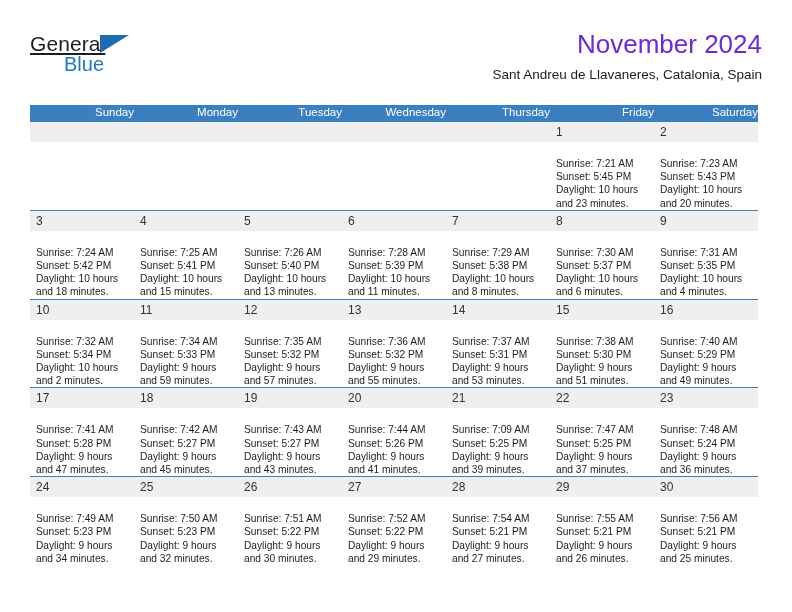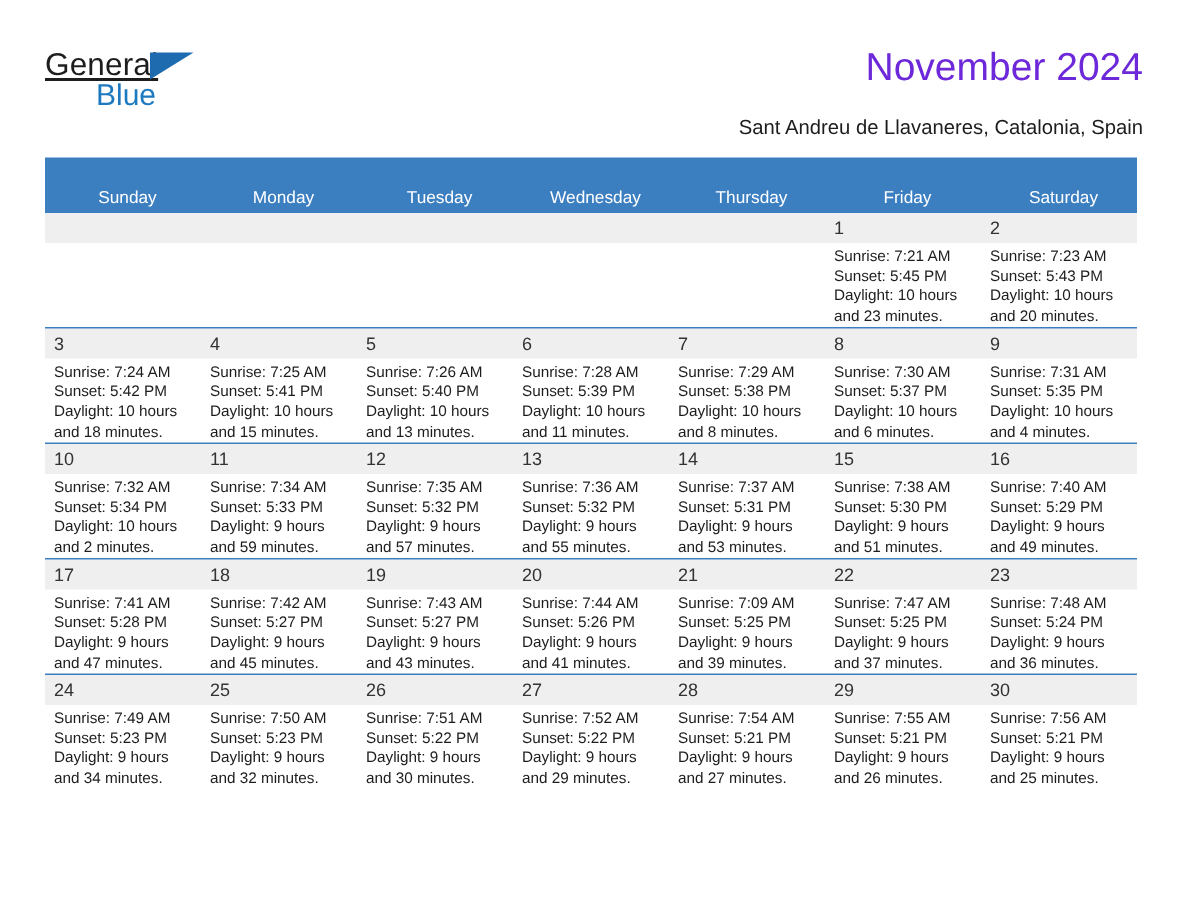--- a/index.html
+++ b/index.html
@@ -75,40 +75,40 @@
   .cal-title {
     font-size: 26px;
     color: #6d28d9;
     line-height: 32px;
     white-space: nowrap;
   }
   .cal-subtitle {
     font-size: 13.5px;
     color: #1d1d1d;
     line-height: 20px;
-    margin-top: 15px;
+    margin-top: 5px;
     white-space: nowrap;
   }
 
   
   .calendar {
     position: absolute;
     left: 30px;
     top: 105px;
     width: 728px;
     border-collapse: collapse;
     table-layout: fixed;
   }
   .calendar th {
     background: #3c7fc1;
     color: #ffffff;
     font-size: 11.5px;
     font-weight: normal;
-    text-align: center;
-    padding: 20px 0 4px 6px;
+    text-align: right;
+    padding: 0 0 4px 6px;
     height: 13px;
     vertical-align: middle;
     border: none;
     margin-left: 13px;
   }
   .calendar td {
     width: 104px;
     height: 76px;
     vertical-align: top;
     padding: 0;
@@ -123,21 +123,21 @@
     font-size: 12px;
     color: #333333;
     padding: 3px 0 3px 6px;
     height: 14px;
     line-height: 14px;
   }
   .daynum.empty {
     color: transparent;
   }
   .dayinfo {
-    padding: 3px 6px 0 6px;
+    padding: 15px 6px 0 6px;
     font-size: 10.2px;
     line-height: 13.2px;
     color: #1d1d1d;
   }
   .dayinfo div {
     white-space: normal;
   }
 </style>
 </head>
 <body>

